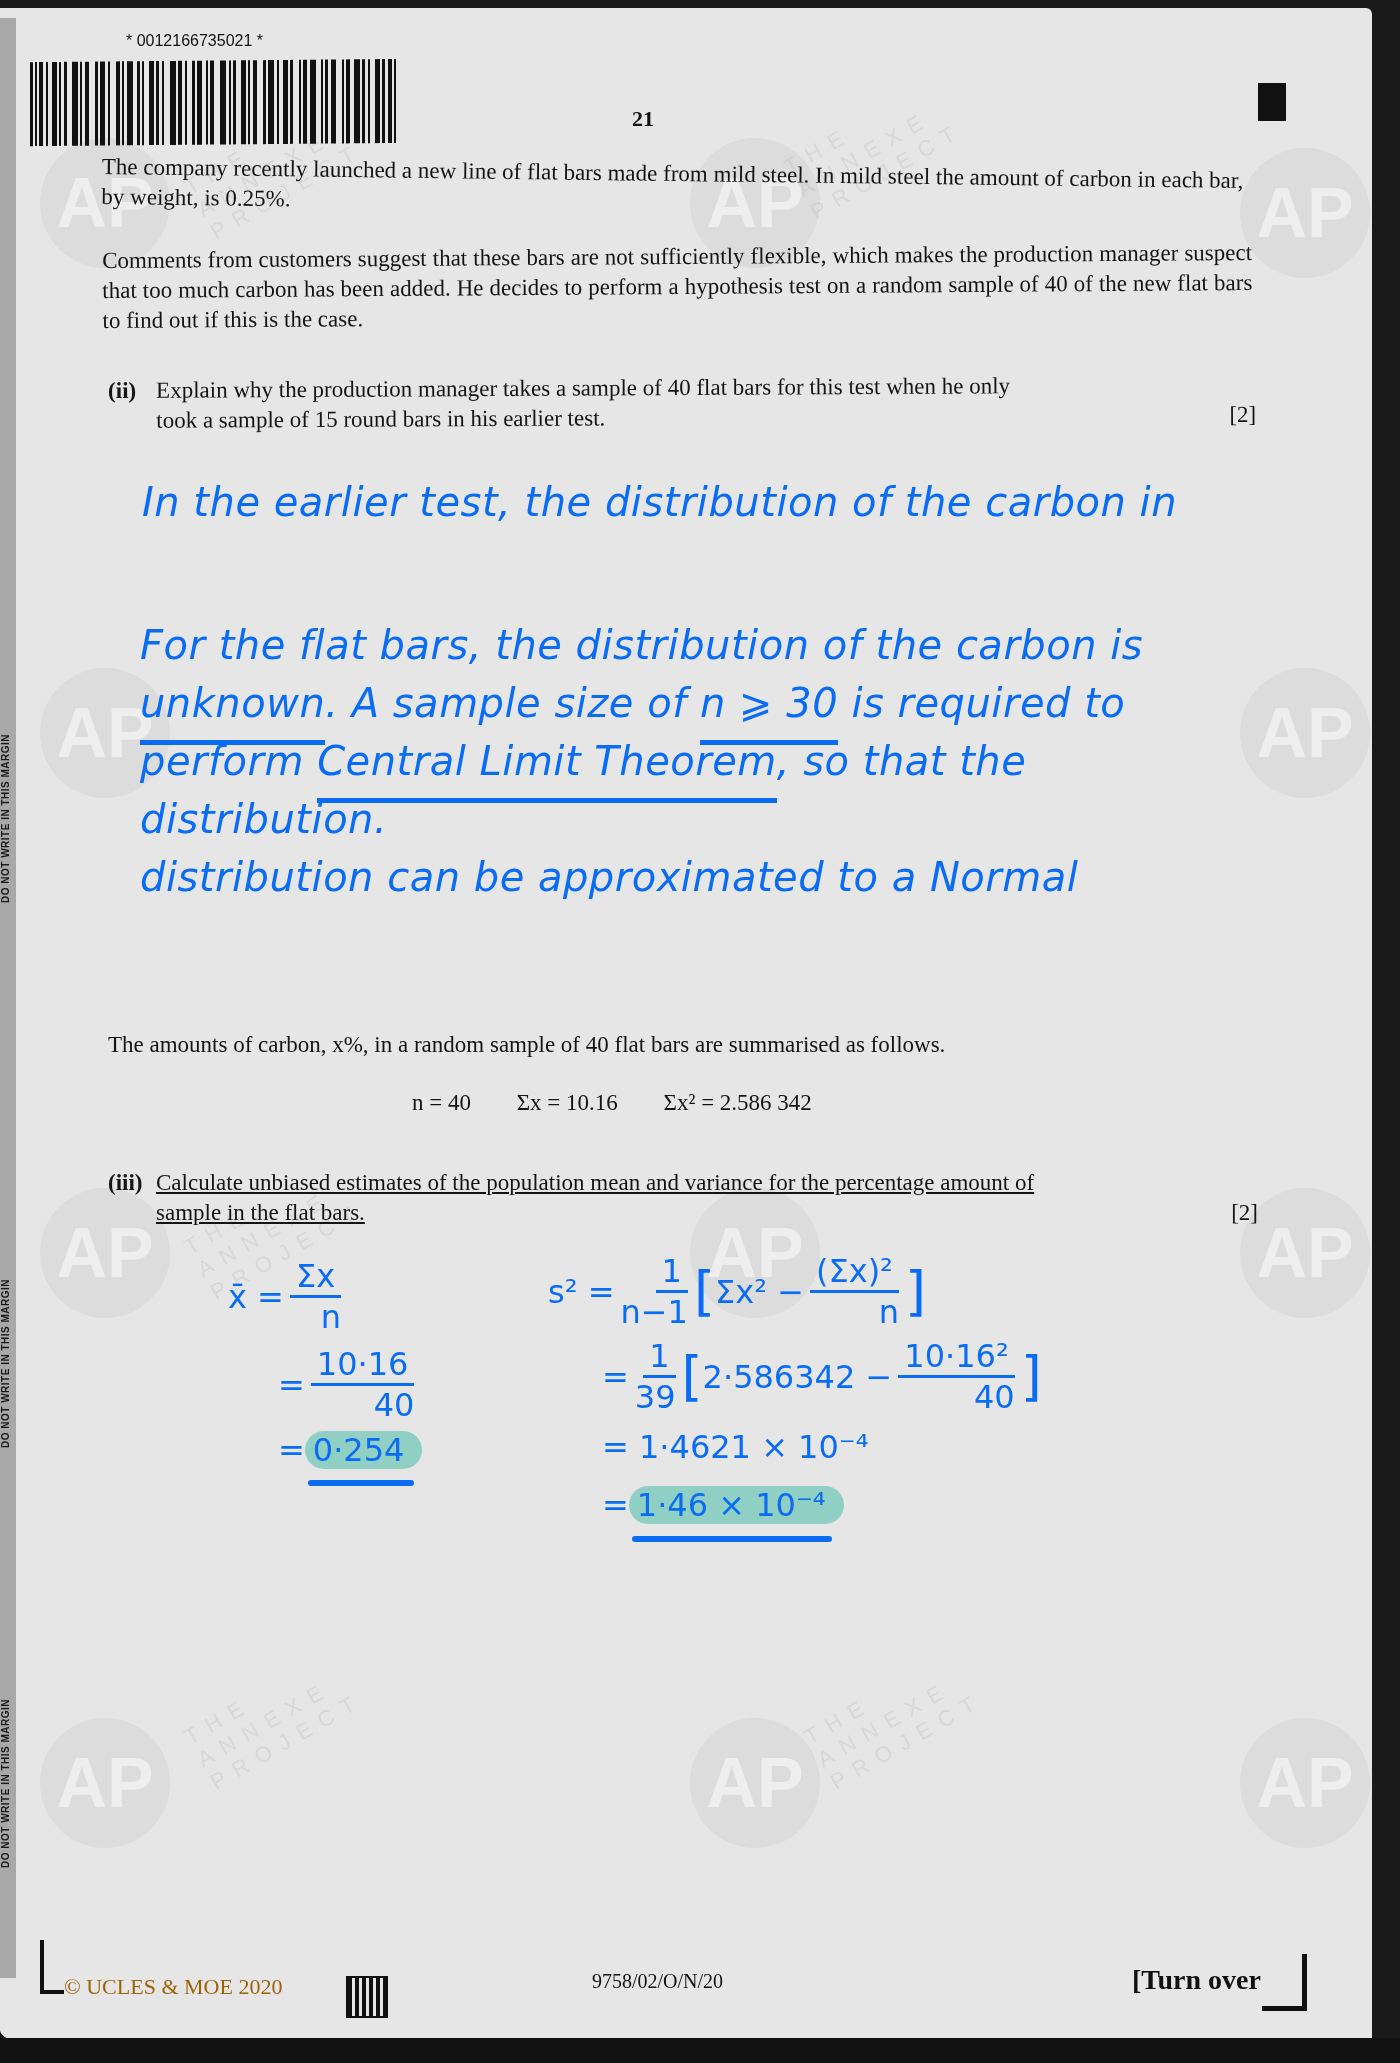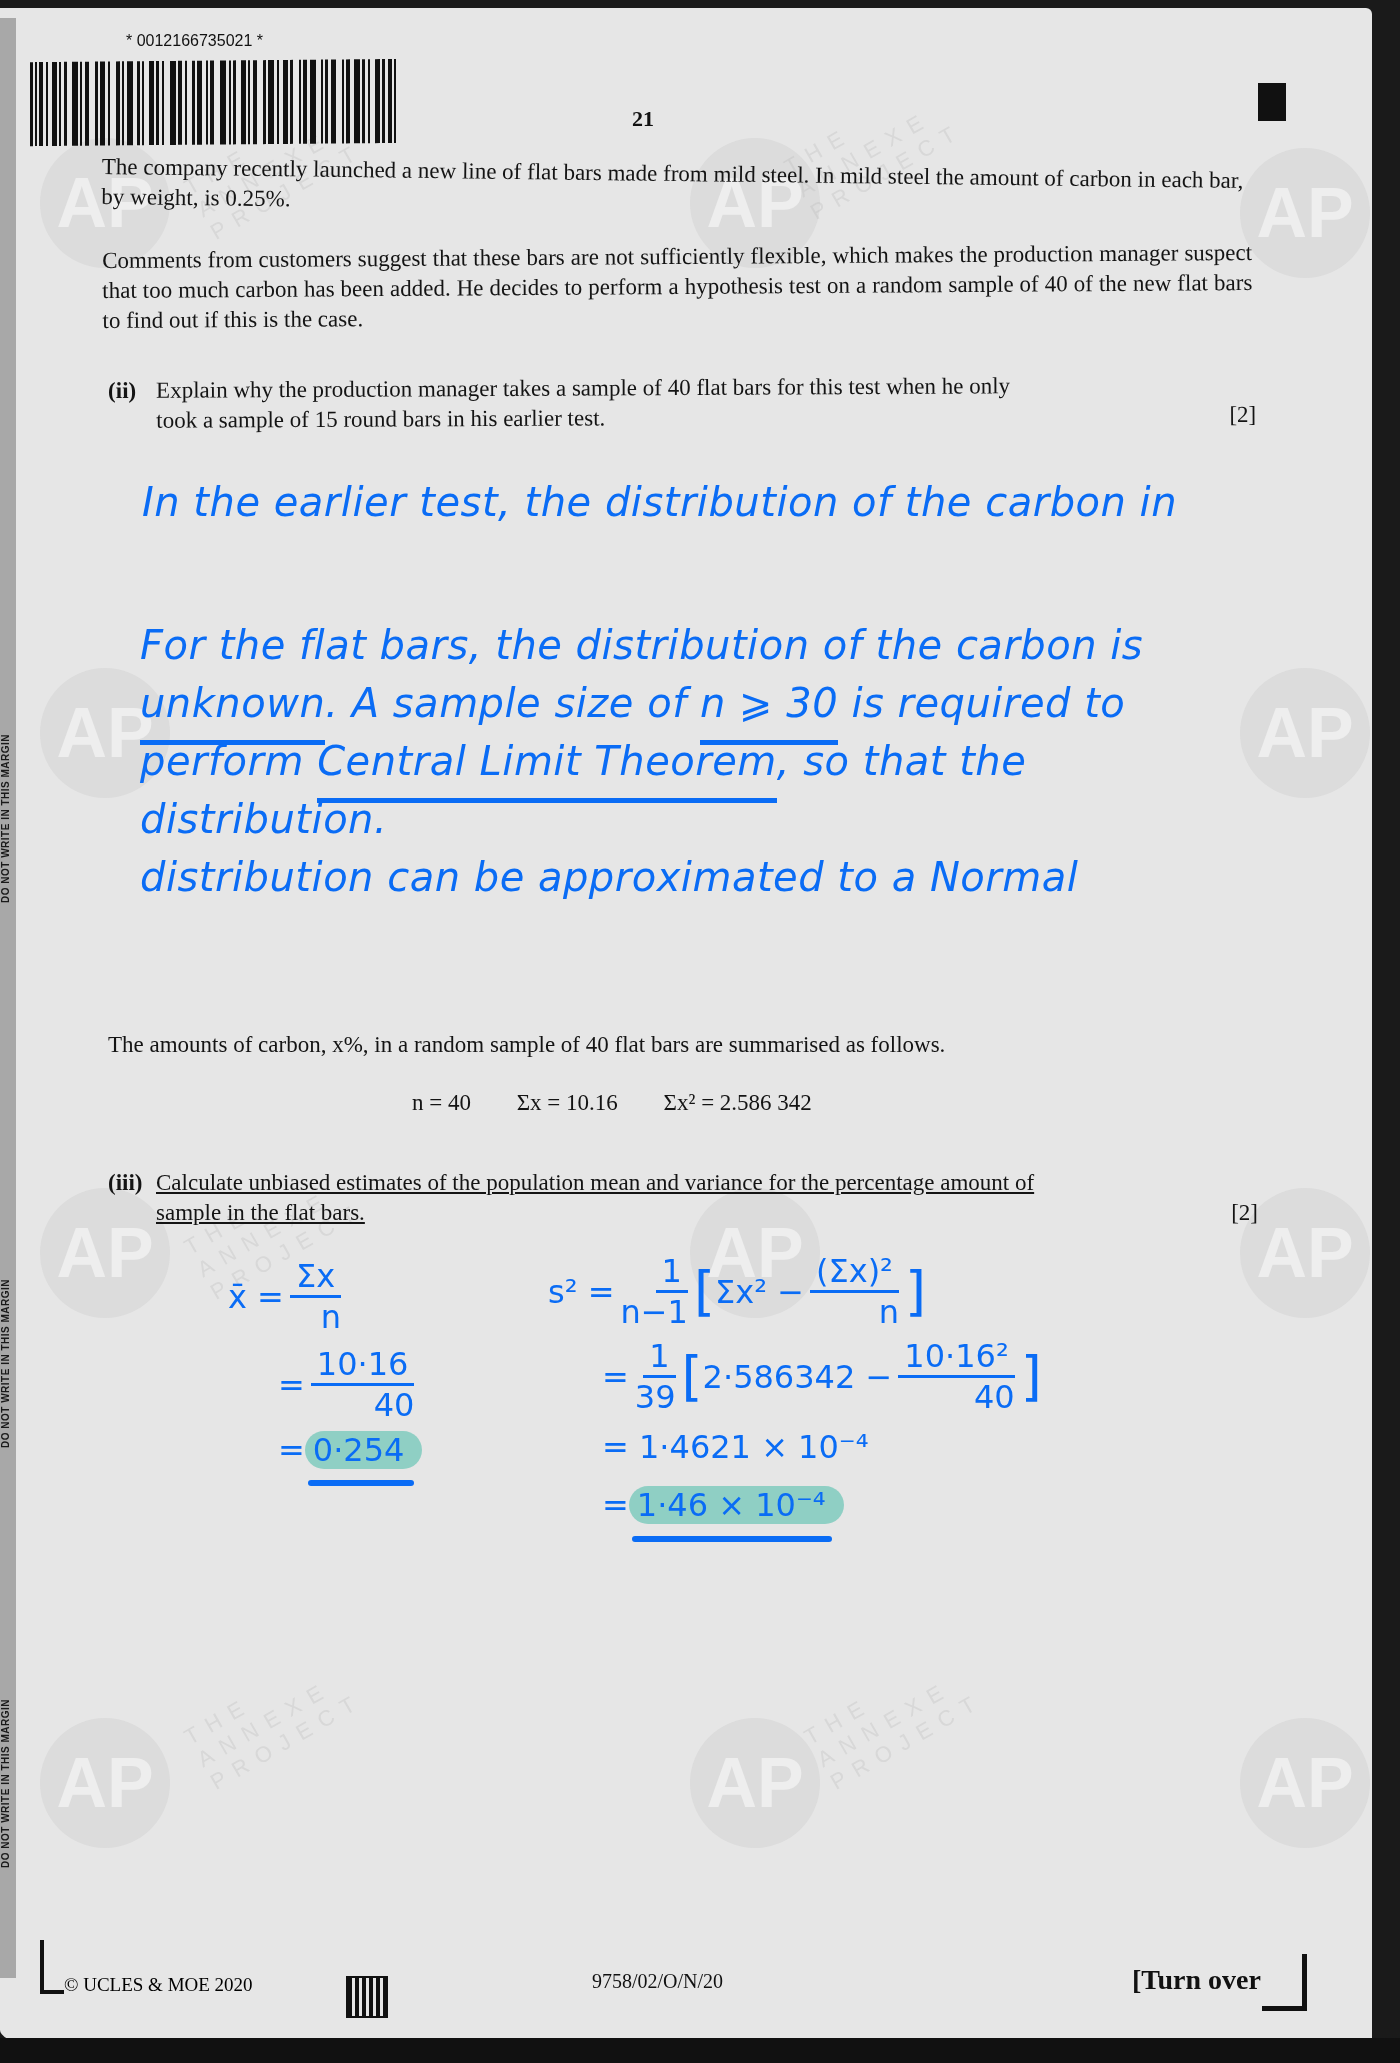--- a/index.html
+++ b/index.html
@@ -80,21 +80,21 @@
     font-size: 22px; letter-spacing: 10px; line-height: 26px; transform: rotate(-30deg); transform-origin: left top;
   }
   .footer-corner-l {
     position: absolute; left: 40px; top: 1932px; width: 20px; height: 50px;
     border-left: 4px solid #111; border-bottom: 4px solid #111;
   }
   .footer-corner-r {
     position: absolute; left: 1262px; top: 1946px; width: 40px; height: 52px;
     border-right: 5px solid #111; border-bottom: 5px solid #111;
   }
-  .copyright { position: absolute; left: 64px; top: 1966px; font-size: 19px; color: #000000; }
+  .copyright { position: absolute; left: 64px; top: 1966px; font-size: 22px; color: #a16207; }
   .qr {
     position: absolute; left: 346px; top: 1968px; width: 38px; height: 38px;
     background:
       repeating-linear-gradient(90deg, #111 0 4px, transparent 4px 7px),
       repeating-linear-gradient(0deg, #e6e6e6 0 3px, transparent 3px 6px);
     border: 2px solid #111;
   }
   .code { position: absolute; left: 592px; top: 1962px; font-size: 20px; color: #111; }
   .turn-over { position: absolute; left: 1132px; top: 1956px; font-size: 28px; font-weight: bold; color: #111; }
   .bottom-shadow { position: absolute; left: 0; top: 2038px; width: 1400px; height: 25px; background: #111; }

